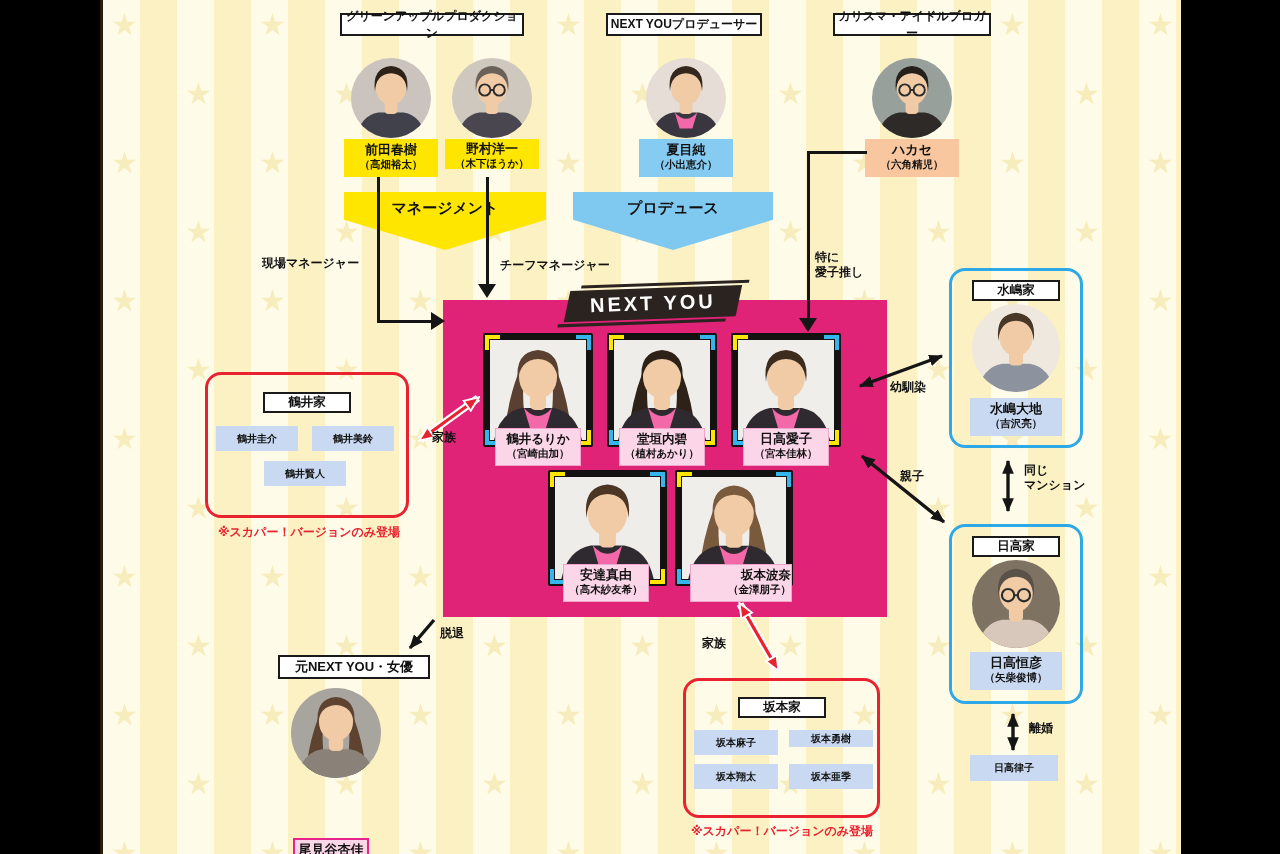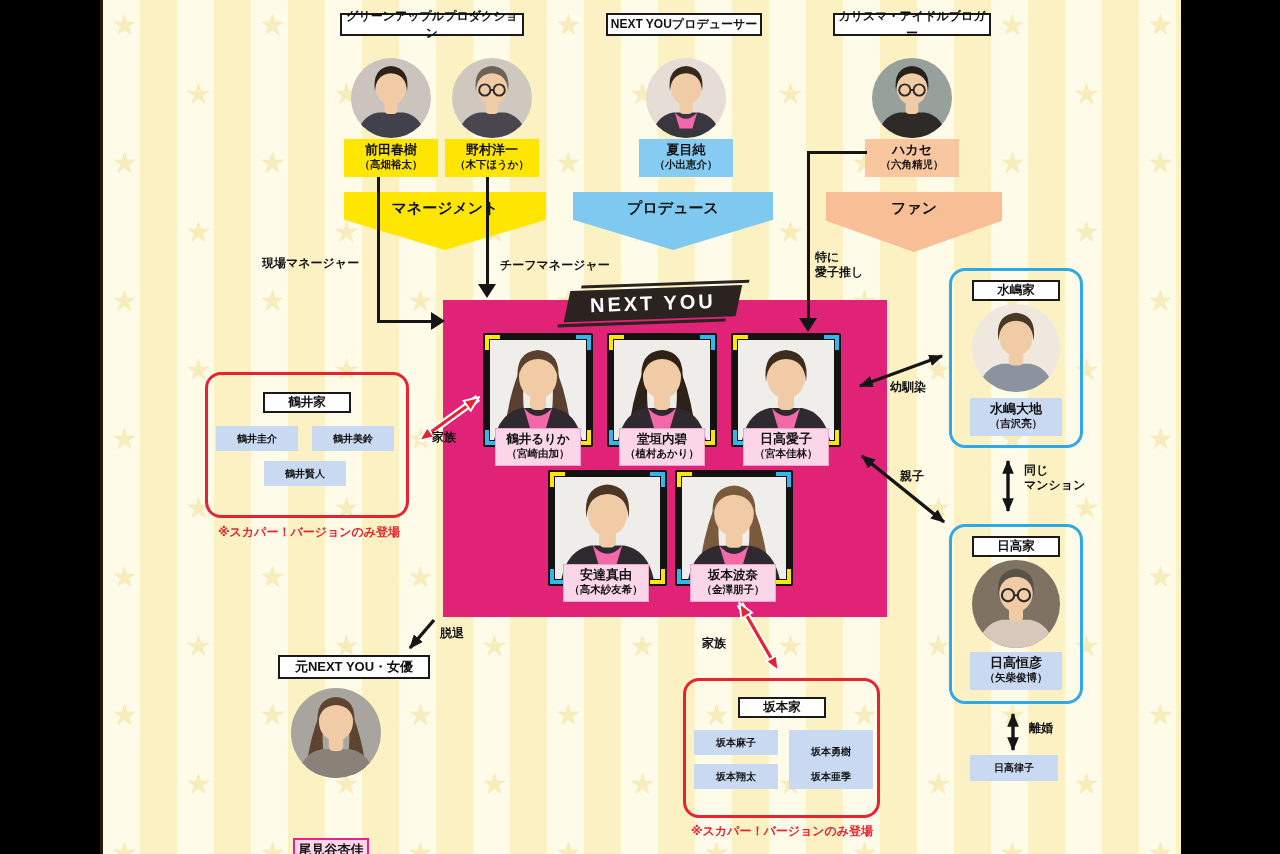--- a/index.html
+++ b/index.html
@@ -260,41 +260,38 @@
           <circle cx="59" cy="40" r="7"></circle>
           <line x1="48" y1="40" x2="52" y2="40"></line>
         </g>
       </svg>
     </div>
 
   <div class="plabel yellow" style="left:344px;top:139px;width:94px;height:38px;">
     <span class="nm">前田春樹</span>
     <span class="ac">（高畑裕太）</span>
   </div>
-  <div class="plabel yellow" style="left:445px;top:139px;width:94px;height:38px;">
+  <div class="plabel yellow" style="left:445px;top:139px;width:94px;height:30px;font-family:Liberation Mono, monospace;">
     <span class="nm">野村洋一</span>
     <span class="ac">（木下ほうか）</span>
   </div>
   <div class="plabel lblue" style="left:639px;top:139px;width:94px;height:38px;">
     <span class="nm">夏目純</span>
     <span class="ac">（小出恵介）</span>
   </div>
   <div class="plabel salmon" style="left:865px;top:139px;width:94px;height:38px;">
     <span class="nm">ハカセ</span>
     <span class="ac">（六角精児）</span>
   </div>
 
   <div class="bigarrow" style="left:344px;top:192px;width:202px;height:58px;background:#FFE600;">
       <span>マネージメント</span>
     </div>
   <div class="bigarrow" style="left:573px;top:192px;width:200px;height:58px;background:#7FC9F1;">
       <span>プロデュース</span>
-    </div>
-  <div class="bigarrow" style="left:826px;top:192px;width:176px;height:60px;background:#F8BE96;">
-      <span>ファン</span>
     </div>
 
   <div class="vline" style="left:377px;top:177px;width:3px;height:146px;"></div>
   <div class="hline" style="left:377px;top:320px;width:55px;height:3px;"></div>
   <div class="ah ah-right" style="left:431px;top:312px;"></div>
 
   <div class="vline" style="left:486px;top:177px;width:3px;height:108px;"></div>
   <div class="ah ah-down" style="left:478px;top:284px;"></div>
 
   <div class="hline" style="left:807px;top:151px;width:60px;height:3px;"></div>
@@ -441,21 +438,21 @@
     <span class="ac">（植村あかり）</span>
   </div>
   <div class="plabel pinktag member-label" style="left:743px;top:428px;width:86px;height:38px;">
     <span class="nm" style="font-size:13px">日高愛子</span>
     <span class="ac">（宮本佳林）</span>
   </div>
   <div class="plabel pinktag member-label" style="left:563px;top:564px;width:86px;height:38px;">
     <span class="nm" style="font-size:13px">安達真由</span>
     <span class="ac">（高木紗友希）</span>
   </div>
-  <div class="plabel pinktag member-label" style="left:690px;top:564px;width:86px;height:38px;">
+  <div class="plabel pinktag member-label" style="left:690px;top:564px;width:102px;height:38px;text-align:right;">
     <span class="nm" style="font-size:12.5px">坂本波奈</span>
     <span class="ac">（金澤朋子）</span>
   </div>
 
   <div class="fbox redb" style="left:205px;top:372px;width:204px;height:146px;"></div>
   <div class="ftitle" style="left:263px;top:392px;width:88px;height:21px;">
       <span>鶴井家</span>
     </div>
   <div class="bluetag" style="left:216px;top:426px;width:82px;height:25px;">鶴井圭介</div>
   <div class="bluetag" style="left:312px;top:426px;width:82px;height:25px;">鶴井美鈴</div>
@@ -540,21 +537,21 @@
     <line x1="12" y1="10" x2="12" y2="46" stroke="#151515" stroke-width="3.4" marker-start="url(#ahB)" marker-end="url(#ahB)"></line>
   </svg>
   <div class="edge-label" style="left:1029px;top:721px;">離婚</div>
   <div class="bluetag" style="left:970px;top:755px;width:88px;height:26px;">日高律子</div>
 
   <div class="fbox redb" style="left:683px;top:678px;width:197px;height:140px;"></div>
   <div class="ftitle" style="left:738px;top:697px;width:88px;height:21px;">
       <span>坂本家</span>
     </div>
   <div class="bluetag" style="left:694px;top:730px;width:84px;height:25px;">坂本麻子</div>
-  <div class="bluetag" style="left:789px;top:730px;width:84px;height:43px;">坂本勇樹</div>
+  <div class="bluetag" style="left:789px;top:730px;width:84px;height:17px;">坂本勇樹</div>
   <div class="bluetag" style="left:694px;top:764px;width:84px;height:25px;">坂本翔太</div>
   <div class="bluetag" style="left:789px;top:764px;width:84px;height:25px;">坂本亜季</div>
   <div class="note" style="left:687px;top:823px;width:190px;">※スカパー！バージョンのみ登場</div>
 
   <svg class="arrow-svg" style="left:722px;top:594px;" width="70" height="88">
     <line x1="18" y1="10" x2="56" y2="76" stroke="#fff" stroke-width="7.5"></line>
     <line x1="18" y1="10" x2="56" y2="76" stroke="#E8232F" stroke-width="3.2" marker-start="url(#ahR)" marker-end="url(#ahR)"></line>
   </svg>
   <div class="edge-label" style="left:702px;top:636px;">家族</div>
 

